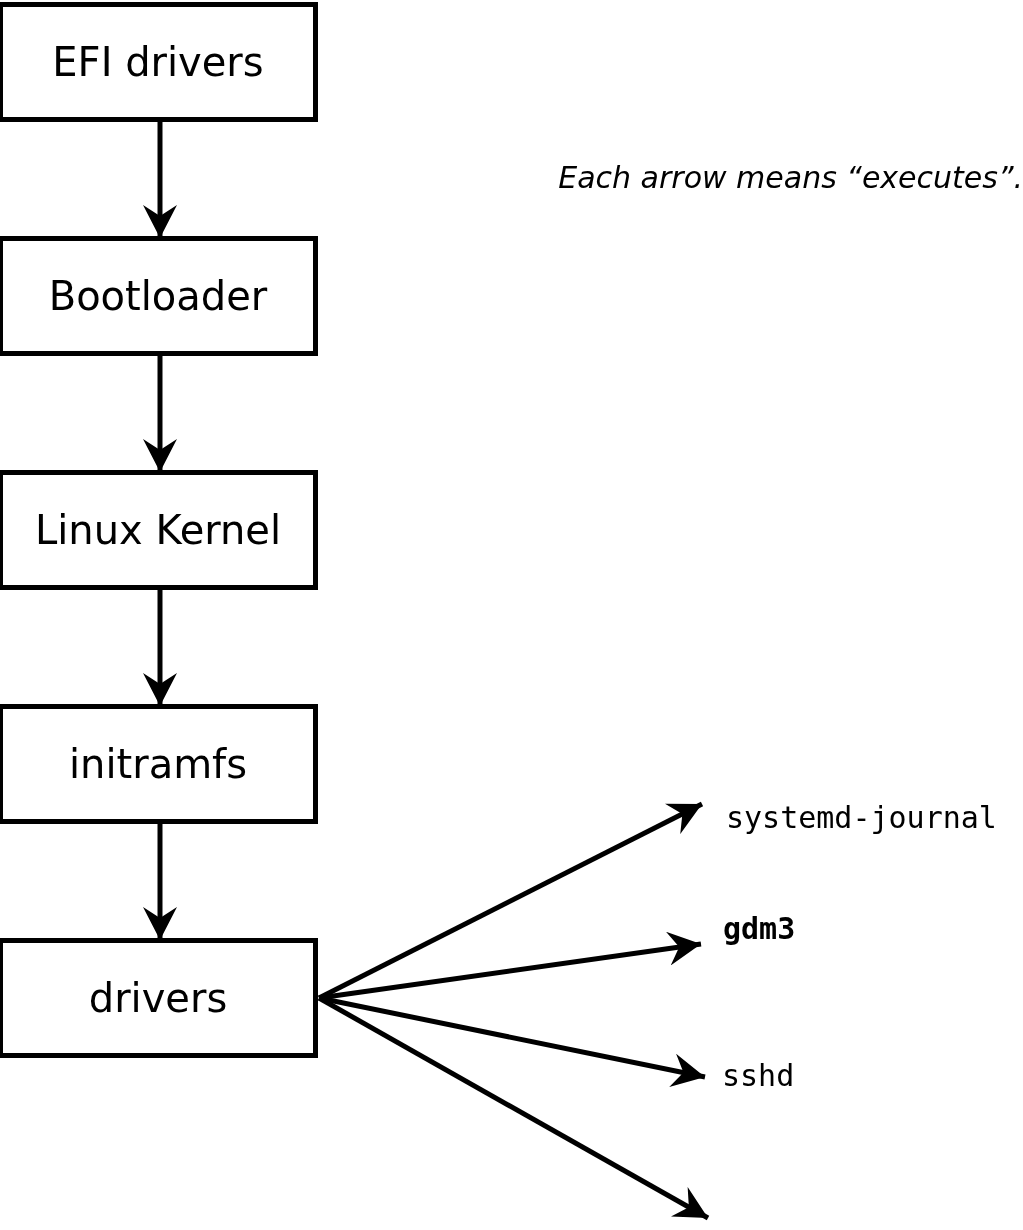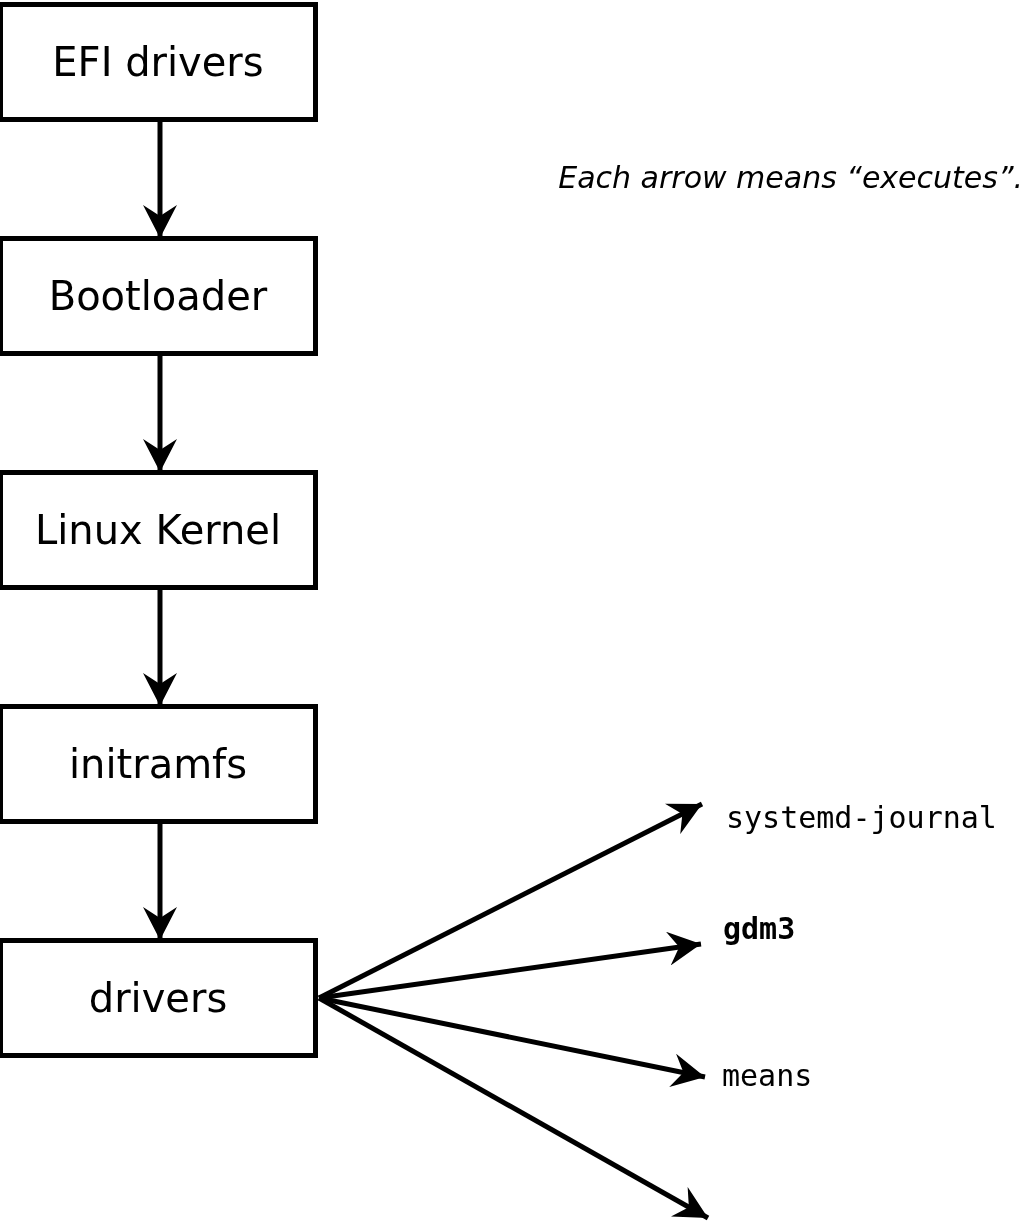--- a/index.html
+++ b/index.html
@@ -105,18 +105,18 @@
   </div>
   <div class="box box-initramfs">
     <span class="box-label">initramfs</span>
   </div>
   <div class="box box-systemd">
     <span class="box-label">drivers</span>
   </div>
 
   <div class="svc-label mono svc-journal">systemd-journal</div>
   <div class="svc-label mono svc-gdm3">gdm3</div>
-  <div class="svc-label mono svc-getty">means</div>
+  <div class="svc-label mono svc-getty">sshd</div>
   <div class="svc-label sans svc-sshd">sshd</div>
 
   <div class="note">Each arrow means “executes”.</div>
 
 </div>
 
 </body></html>

